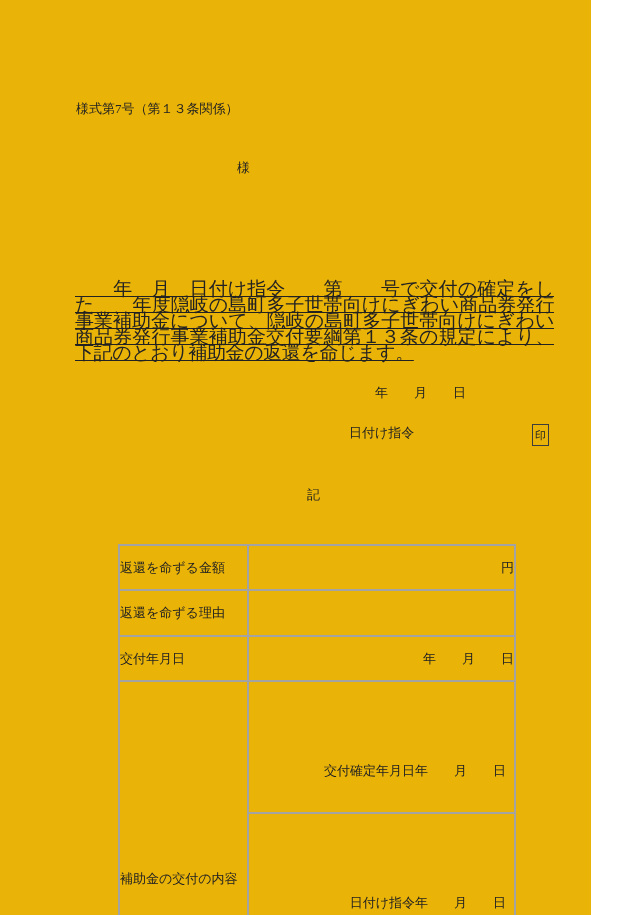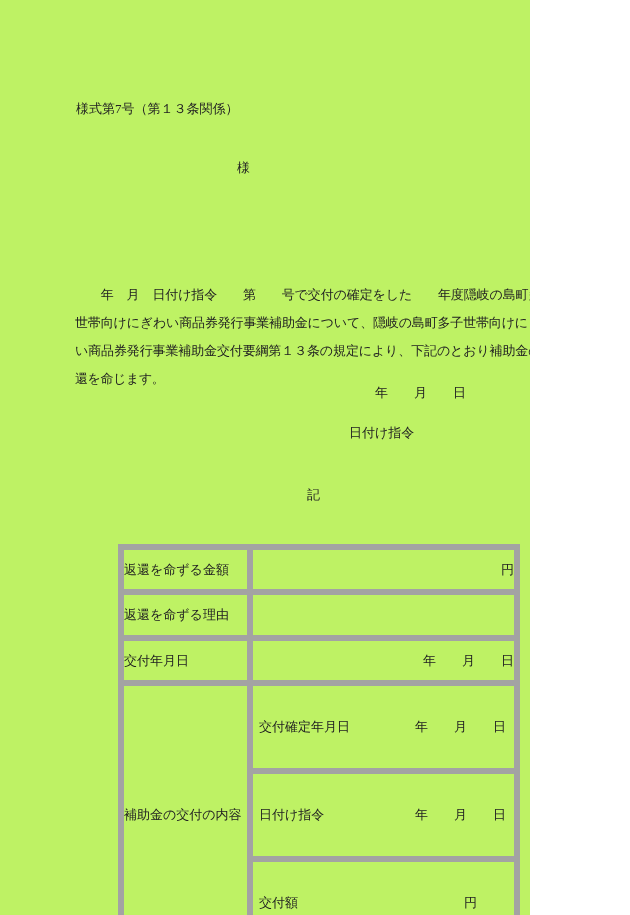--- a/index.html
+++ b/index.html
@@ -2,48 +2,48 @@
 <html><head>
 <meta charset="utf-8">
 <style>
   html, body {
     margin: 0;
     padding: 0;
     background: #ffffff;
   }
   .page {
     position: relative;
-    width: 498px;
+    width: 591px;
     height: 915px;
-    background: #bef264;
+    background: #eab308;
     font-family: "Liberation Serif", "DejaVu Serif", serif;
     color: #222222;
     font-size: 13px;
     overflow: hidden;
-    padding-left: 32px;
   }
   .abs {
     position: absolute;
     white-space: pre;
     line-height: 1.3;
   }
   .form-number   { left: 76px;  top: 101px; }
   .directive     { left: 417px; top: 119px; }
   .addressee     { left: 237px; top: 160px; }
   .doc-title     { left: 105px; top: 223px; font-size: 14px; letter-spacing: 0.2px; }
   .body-par {
     position: absolute;
     left: 75px;
     top: 281px;
     width: 479px;
-    font-size: 13px;
+    font-size: 19px;
     letter-spacing: -0.4px;
-    line-height: 28px;
+    line-height: 16px;
     text-align: justify;
     text-justify: inter-ideograph;
+    text-decoration: underline;
   }
   .date-line     { left: 375px; top: 385px; }
   .issuer        { left: 349px; top: 425px; }
   .seal-box {
     position: absolute;
     left: 532px;
     top: 424px;
     width: 15px;
     height: 20px;
     border: 1px solid #3d3d3d;
@@ -57,41 +57,42 @@
 
   table.order-table {
     position: absolute;
     left: 118px;
     top: 544px;
     border-collapse: collapse;
     table-layout: fixed;
     width: 396px;
   }
   table.order-table td {
-    border: 6px solid #a3a3a3;
+    border: 2px solid #a3a3a3;
     vertical-align: middle;
     padding: 0;
     font-size: 13px;
     white-space: pre;
   }
   td.lbl      { padding-left: 7px; }
   td.span-lbl { padding-left: 5px; }
   tr.r1 { height: 45px; }
   tr.r2 { height: 46px; margin-left: 8px; }
   tr.r3 { height: 45px; }
   tr.r4 { height: 43px; }
   tr.r5 { height: 45px; }
   tr.r6 { height: 44px; }
   td.val-yen   { text-align: right; padding-right: 11px; }
   td.val-date  { text-align: right; padding-right: 33px; }
   td.subcell   { }
   .subrow {
     display: flex;
     align-items: center;
-    justify-content: space-between;
+    justify-content: flex-end;
+    margin-top: 48px;
   }
   .subrow .sub-label { padding-left: 6px; }
   .subrow .sub-date  { padding-right: 8px; }
   .subrow .sub-yen   { padding-right: 37px; }
 </style>
 </head>
 <body>
 
 <div class="page">
 

